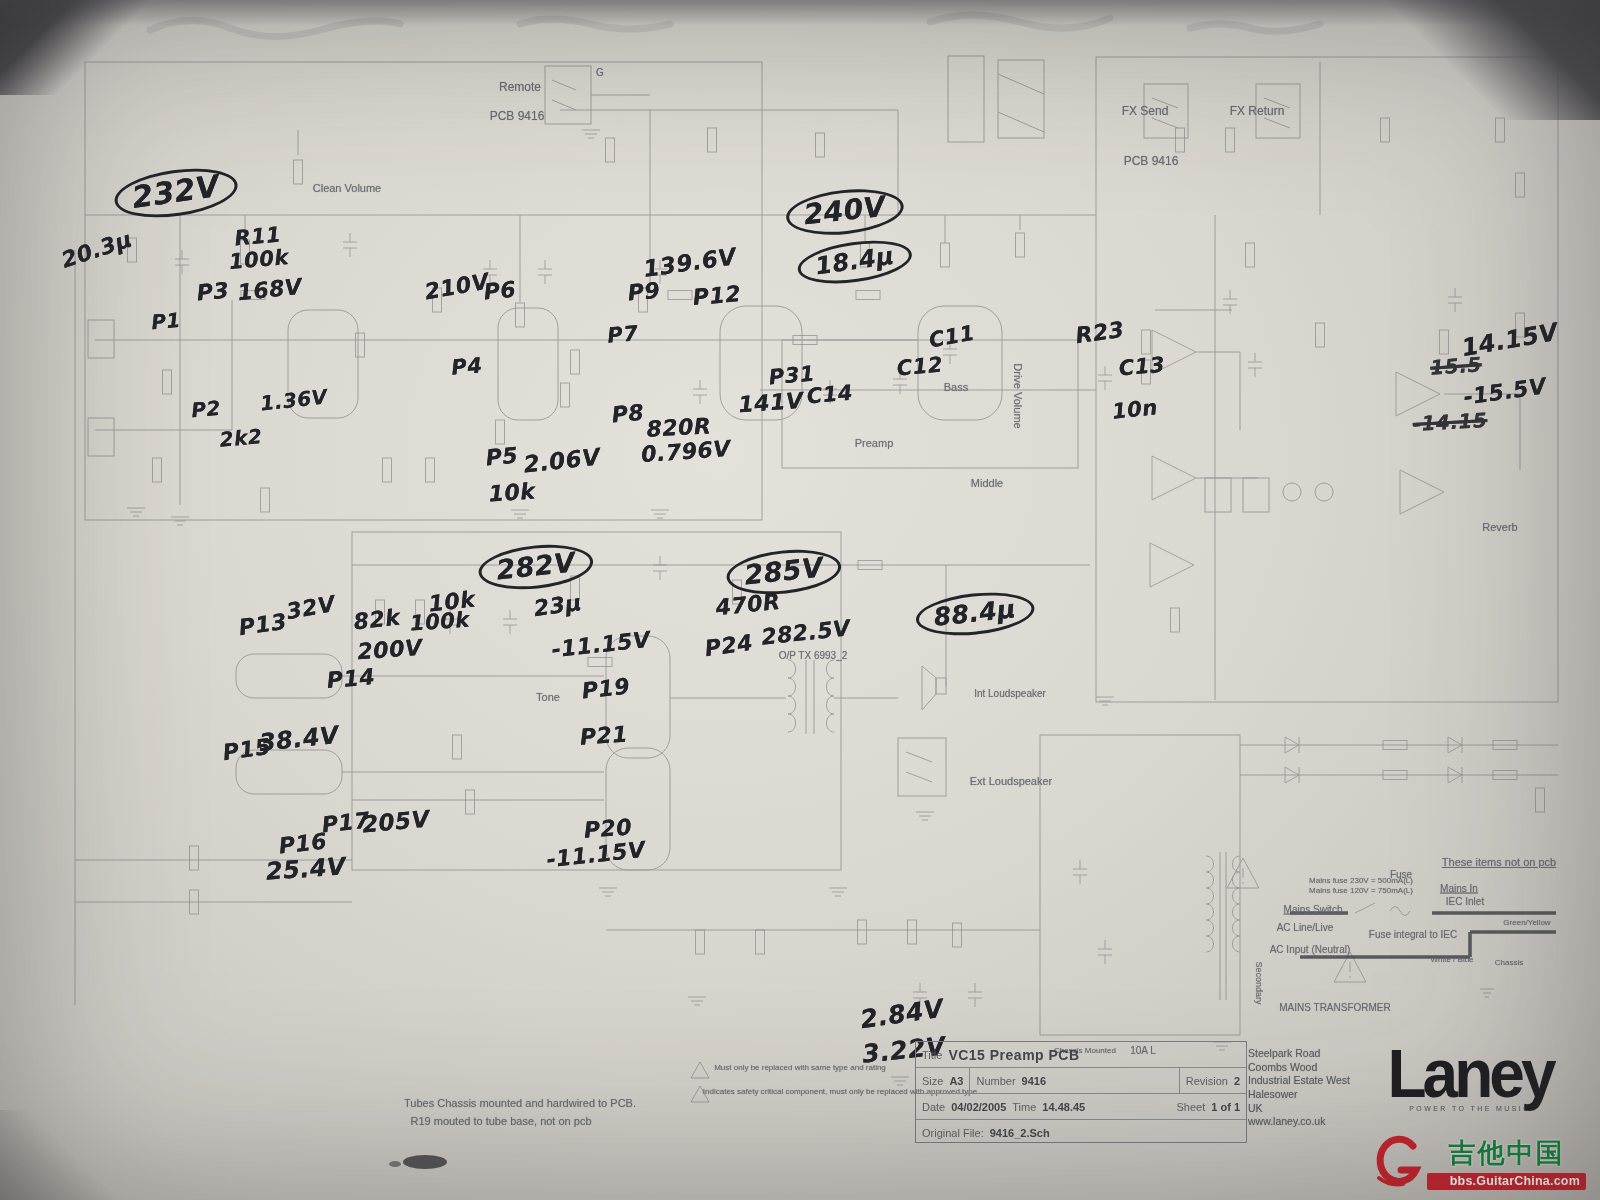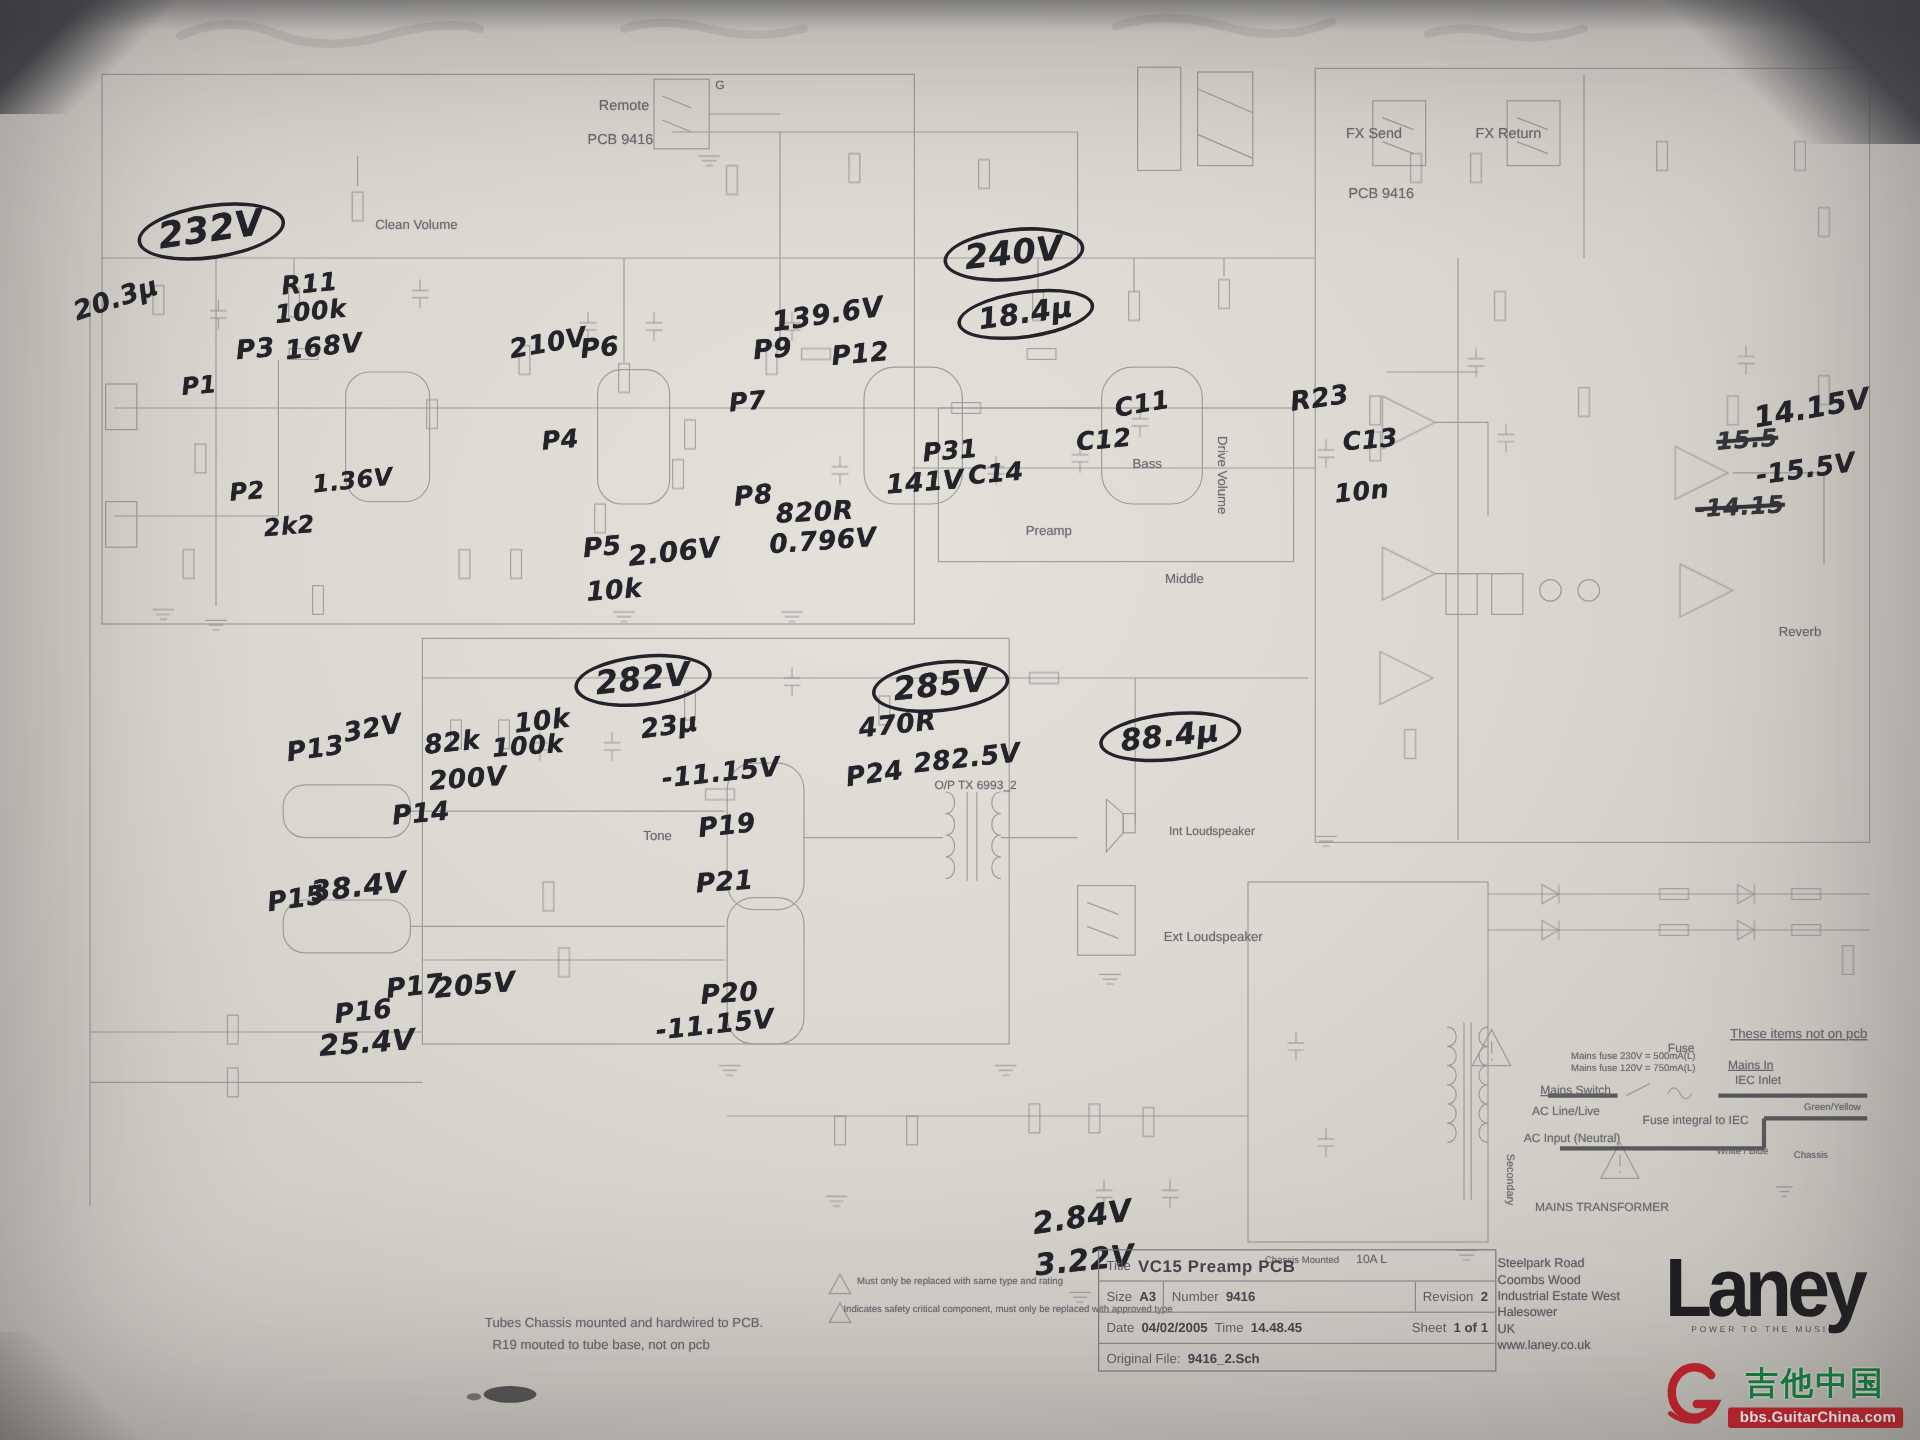--- a/index.html
+++ b/index.html
@@ -40,21 +40,21 @@
   
   .company{position:absolute;left:1248px;top:1041px;width:316px;height:100px;display:flex;align-items:flex-start;}
   .addr{font-size:10.5px;color:#5b5b62;line-height:1.3;padding-top:6px;width:128px;text-shadow:0 0 1px rgba(91,91,98,.5);}
   .brand{flex:1;text-align:center;padding-top:2px;}
   .brand .logo{font-size:64px;font-weight:800;color:#1e1e22;letter-spacing:-4px;line-height:.95;transform:scaleY(1.08);font-family:"Liberation Sans",sans-serif;}
   .brand .tag{font-size:7px;letter-spacing:2.4px;color:#4d4d54;margin-top:1px;}
   
   .watermark{position:absolute;right:14px;bottom:10px;display:flex;align-items:center;gap:4px;}
   .wm-txt{display:flex;flex-direction:column;align-items:center;}
   .wm-cn{font-size:27px;font-weight:800;color:#15803d;letter-spacing:2px;text-shadow:0 0 2px rgba(255,255,255,.85),0 0 1px #fff;font-family:"DejaVu Sans",sans-serif;}
-  .wm-url{background:#c8202a;color:#fff;font-weight:700;font-size:12.5px;padding:1px 6px 2px 10px;border-radius:2px;margin-top:2px;letter-spacing:.2px;}
+  .wm-url{background:#c8202a;color:#fff;font-weight:700;font-size:12.5px;padding:1px 6px 2px 23px;border-radius:2px;margin-top:2px;letter-spacing:.2px;}
 </style>
 </head>
 <body>
 
 <svg class="lines" width="1600" height="1200" viewBox="0 0 1600 1200">
   <defs>
     <g id="rv">
         <rect x="-4.5" y="-12" width="9" height="24"></rect>
       </g>
     <g id="rh">

